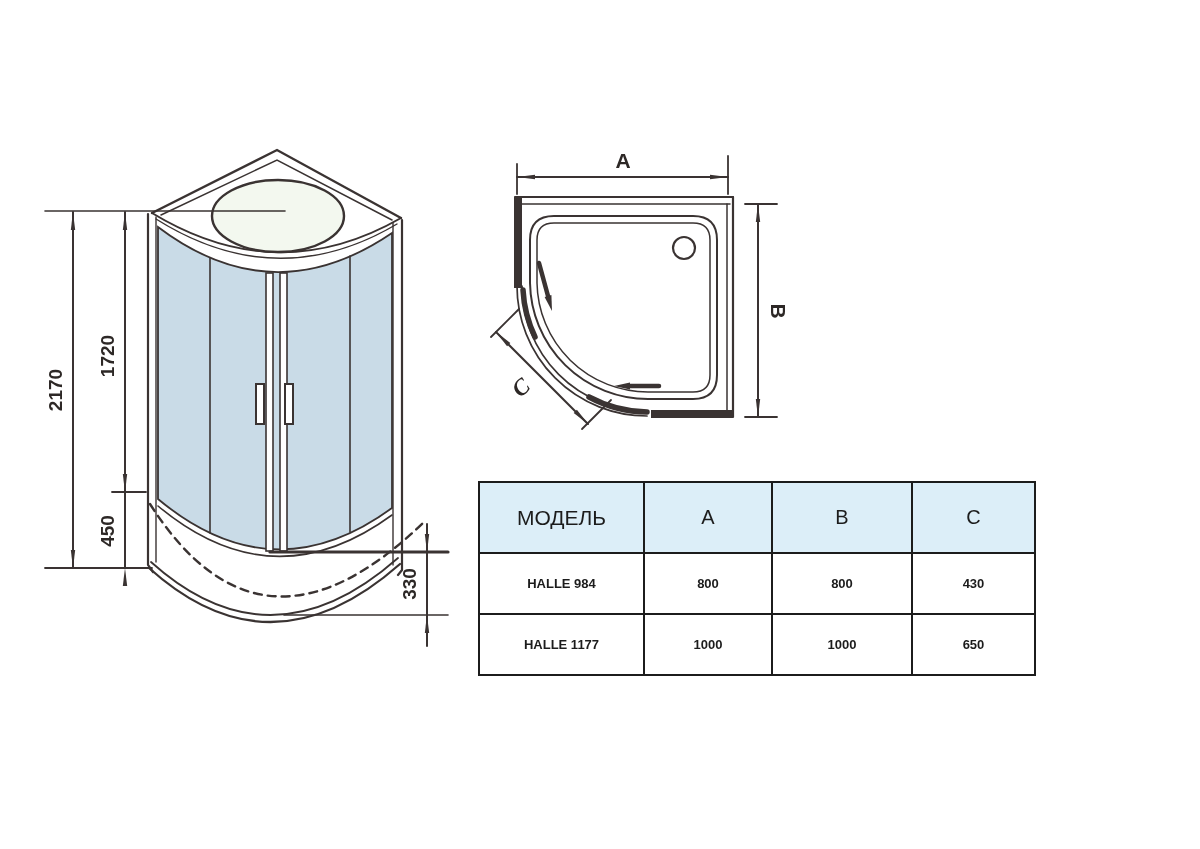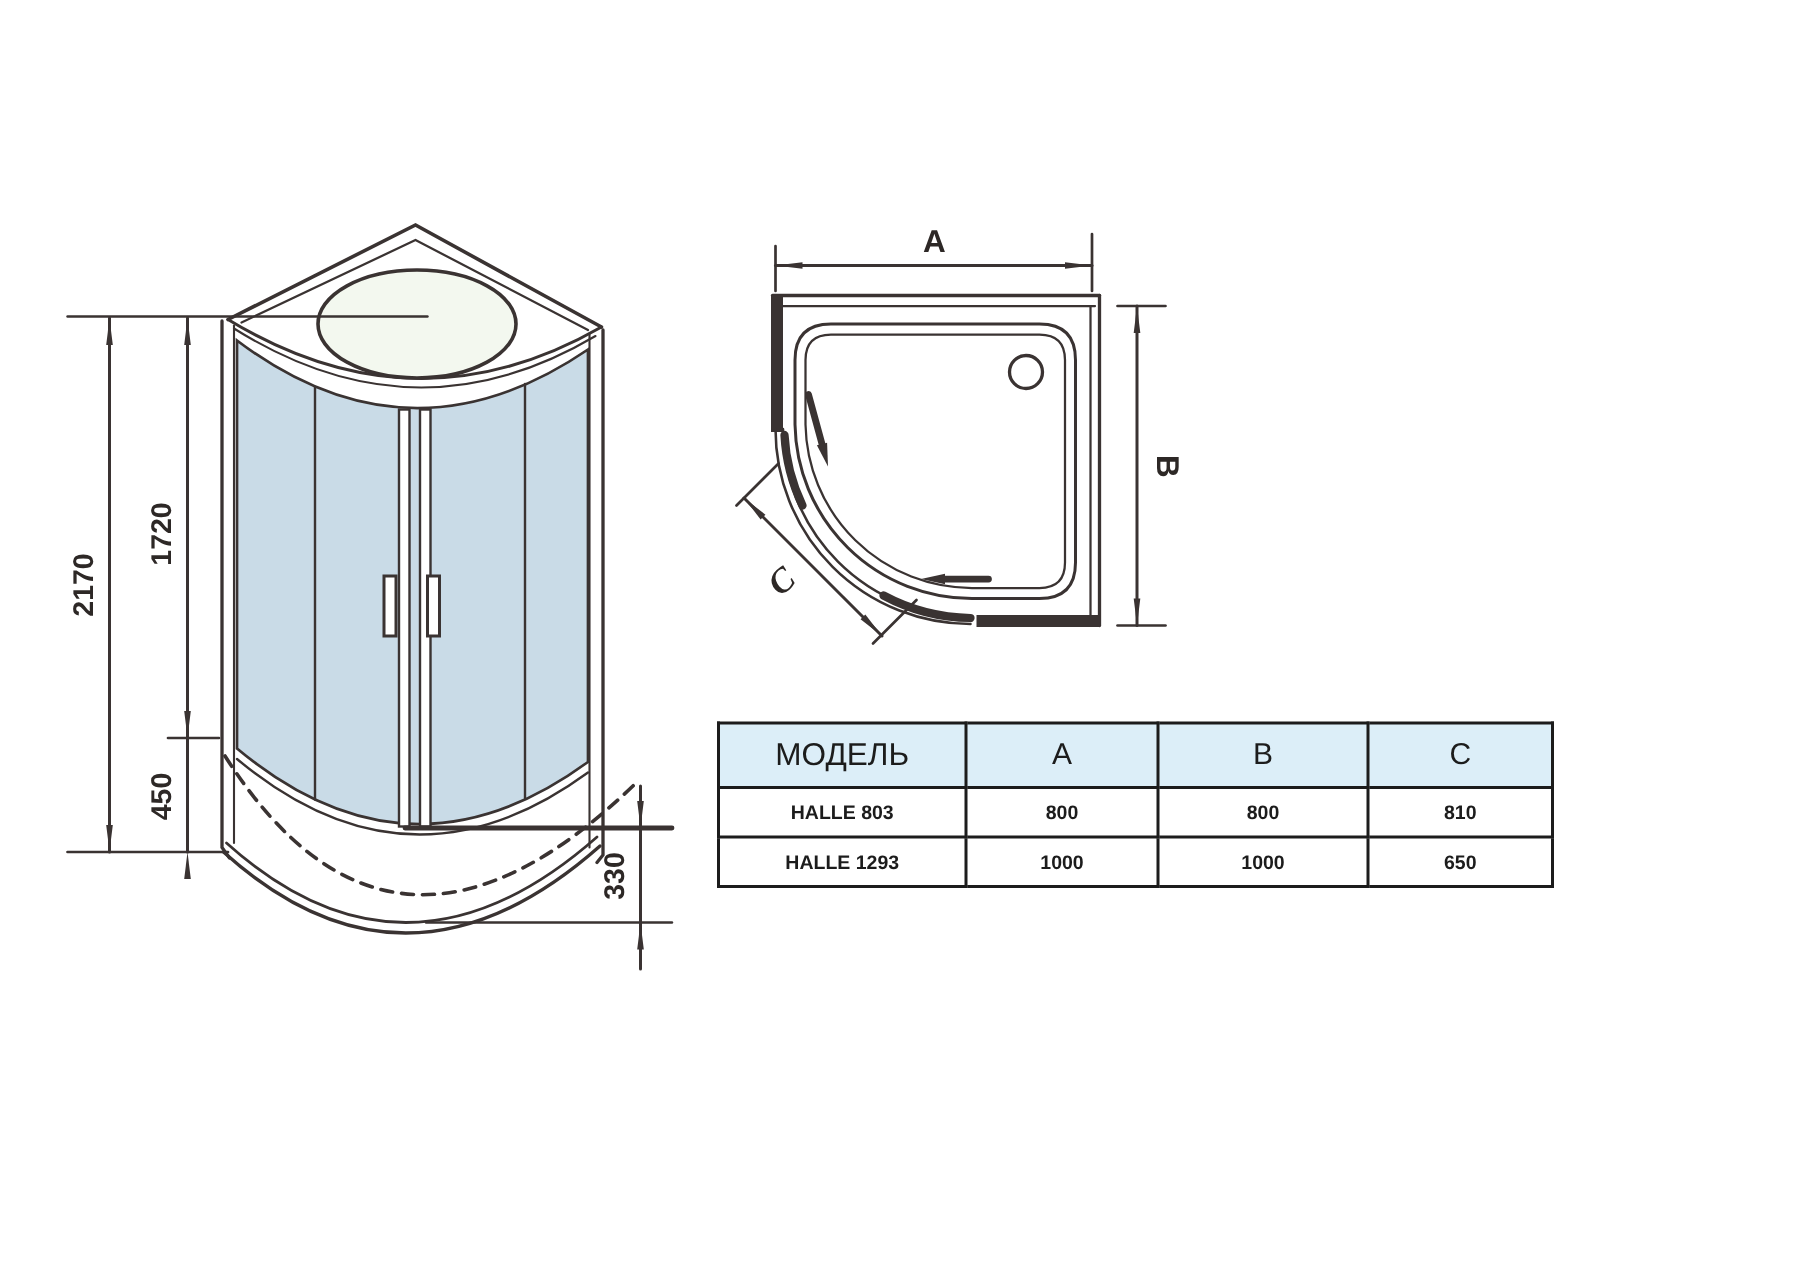--- a/index.html
+++ b/index.html
@@ -10,21 +10,21 @@
   .drawing-svg{position:absolute;left:0;top:0;}
   .dim-label{font-family:"Liberation Sans",sans-serif;font-size:19px;font-weight:700;fill:#2d2826;}
   .letter-label{font-family:"Liberation Sans",sans-serif;font-size:21px;font-weight:600;fill:#2d2826;}
   .letter-label-italic{font-family:"Liberation Serif",serif;font-size:23px;font-style:italic;font-weight:600;fill:#2d2826;}
   .spec-table{
     position:absolute;left:478px;top:481px;width:556px;
     border-collapse:collapse;table-layout:fixed;
     font-family:"Liberation Sans",sans-serif;color:#1c1c1c;
   }
   .spec-table td,.spec-table th{
-    border:2px solid #1c1c1c;text-align:center;vertical-align:middle;padding:2px;
+    border:2px solid #1c1c1c;text-align:center;vertical-align:middle;padding:16px;
   }
   .spec-table thead th{height:37px;font-weight:400;}
   .spec-table tbody td{height:27px;font-weight:700;font-size:13px;}
   .th-model{font-size:21px;}
   .th-letter{font-size:20px;}
   .hdr{background:#dceef8;}
 </style>
 </head>
 <body>
 
@@ -171,26 +171,26 @@
     <thead>
       <tr>
         <th class="hdr th-model">МОДЕЛЬ</th>
         <th class="hdr th-letter">A</th>
         <th class="hdr th-letter">B</th>
         <th class="hdr th-letter">C</th>
       </tr>
     </thead>
     <tbody>
       <tr>
-        <td>HALLE 803</td>
+        <td>HALLE 984</td>
         <td>800</td>
         <td>800</td>
-        <td>810</td>
+        <td>430</td>
       </tr>
       <tr>
-        <td>HALLE 1293</td>
+        <td>HALLE 1177</td>
         <td>1000</td>
         <td>1000</td>
         <td>650</td>
       </tr>
     </tbody>
   </table>
 </div>
 
 </body></html>

